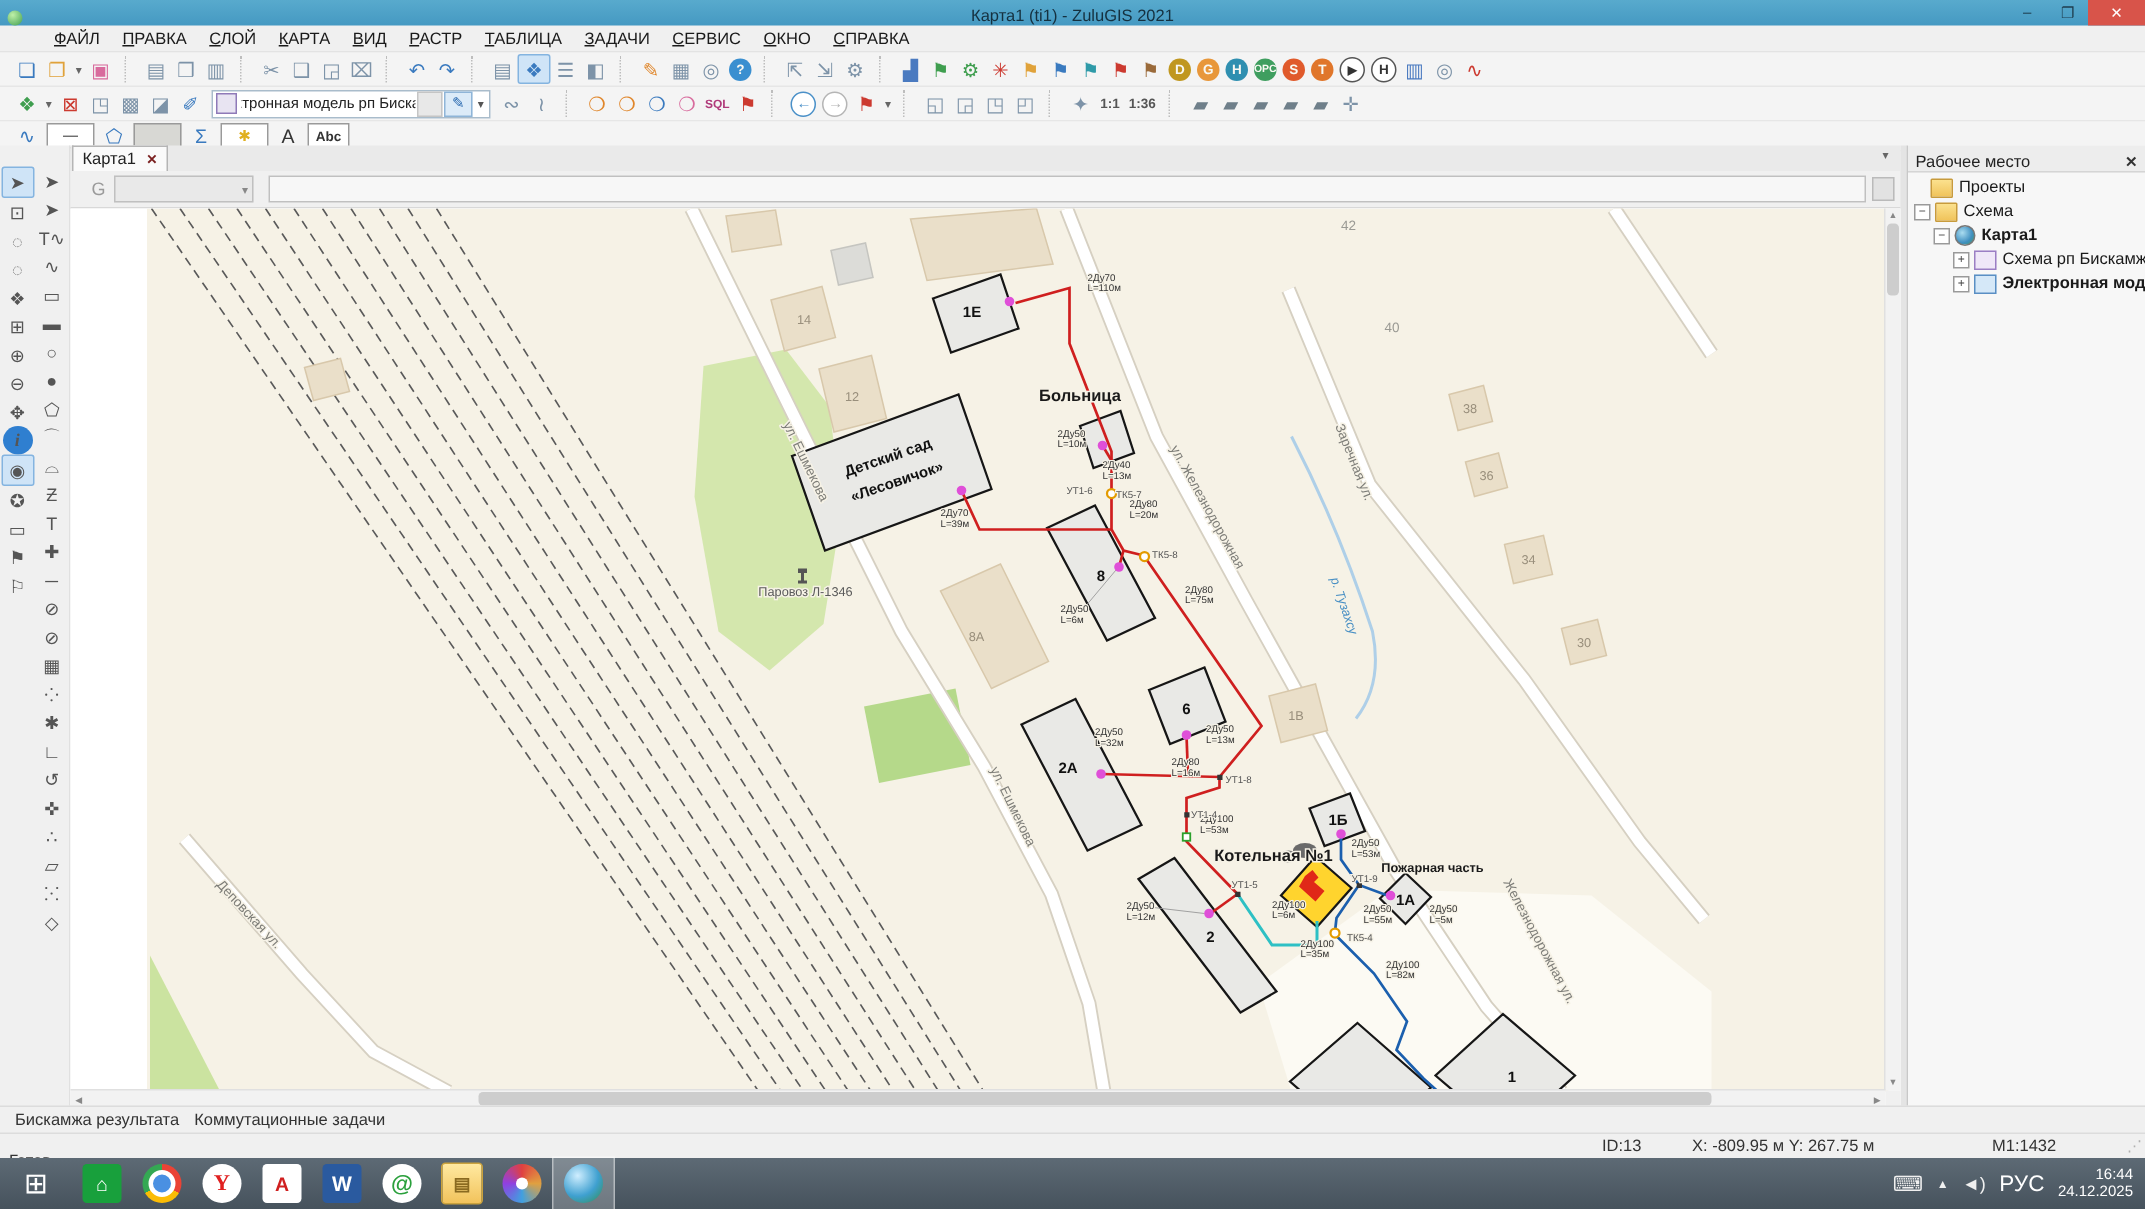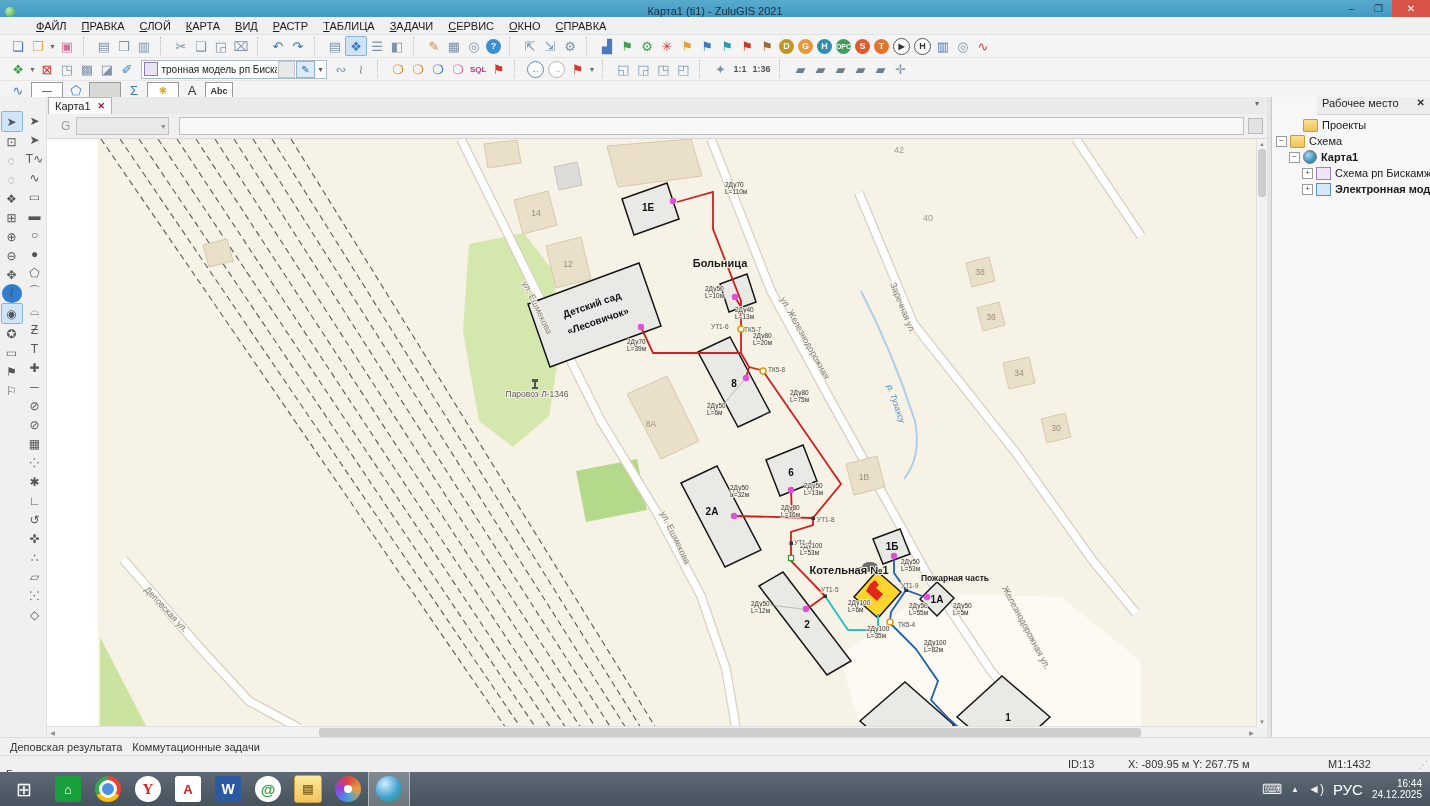--- a/index.html
+++ b/index.html
@@ -70,21 +70,21 @@
   .vscroll{position:absolute;right:0;top:0;bottom:11px;width:10px;background:#f2f2f2;border-left:1px solid #e0e0e0;}
   .vthumb{position:absolute;top:10px;left:1px;width:8px;height:48px;background:#cdcdcd;border-radius:3px;}
   .varr{position:absolute;left:0;width:10px;height:10px;font-size:6px;color:#888;display:flex;align-items:center;justify-content:center;}
   .hscroll{position:absolute;left:0;right:10px;bottom:0;height:11px;background:#f2f2f2;border-top:1px solid #e0e0e0;}
   .hthumb{position:absolute;left:272px;top:1px;width:822px;height:9px;background:#cdcdcd;border-radius:3px;}
   .harr{position:absolute;top:0;width:11px;height:11px;font-size:6px;color:#888;display:flex;align-items:center;justify-content:center;}
   .scorner{position:absolute;right:0;bottom:0;width:10px;height:11px;background:#f0f0f0;}
   .splitter{width:4px;background:#e4e4e4;}
   
   .panel{width:158px;background:#f7f7f7;display:flex;flex-direction:column;border-left:1px solid #c8c8c8;}
-  .phdr{height:17px;background:#ededed;border-bottom:1px solid #d5d5d5;display:flex;align-items:flex-start;padding:0 5px;margin-left:45px;}
+  .phdr{height:17px;background:#ededed;border-bottom:1px solid #d5d5d5;display:flex;align-items:flex-end;padding:0 5px;}
   .phdr .ptitle{flex:1;font-size:11px;color:#222;}
   .phdr .pclose{font-size:10px;font-weight:bold;color:#333;}
   .tree{flex:1;padding-top:2px;overflow:hidden;}
   .trow{height:16px;display:flex;align-items:center;white-space:nowrap;}
   .texp{width:9px;height:9px;border:1px solid #9a9a9a;background:#fff;font-size:8px;line-height:7px;text-align:center;color:#444;margin-right:3px;flex:none;}
   .tspc{width:11px;flex:none;}
   .tico{width:13px;height:11px;margin-right:4px;flex:none;}
   .tico-folder{background:linear-gradient(#fbe18e,#f0c35a);border:1px solid #c89b3c;border-radius:1px;}
   .tico-map{border-radius:50%;width:12px;height:12px;background:radial-gradient(circle at 35% 35%,#aadcf0,#3f8fc0 60%,#3f9e5f);border:1px solid #777;}
   .tico-raster{background:#efe7f8;border:1px solid #9b7fc4;}
@@ -561,21 +561,21 @@
     </div>
 
     <div class="splitter"></div>
 
     <div class="panel">
       <div class="phdr">
         <span class="ptitle">Рабочее место</span>
         <span class="pclose">✕</span>
       </div>
       <div class="tree" id="tree">
-          <div class="trow" style="padding-left: 20px;">
+          <div class="trow" style="padding-left: 4px;">
             <span class="tspc"></span>
             <span class="tico tico-folder"></span>
             <span class="tlabel">Проекты</span>
           </div>
           <div class="trow" style="padding-left: 4px;">
             <span class="texp">−</span>
             <span class="tico tico-folder"></span>
             <span class="tlabel">Схема</span>
           </div>
           <div class="trow" style="padding-left: 17px;">
@@ -591,21 +591,21 @@
           <div class="trow" style="padding-left: 30px;">
             <span class="texp">+</span>
             <span class="tico tico-layer"></span>
             <span class="tlabel b">Электронная модель</span>
           </div>
         </div>
     </div>
   </div>
 
   <div class="status1">
-      <span class="">Деповская результата</span>
+      <span class="">Бискамжа результата</span>
       <span class="">Коммутационные задачи</span>
     </div>
   <div class="status2">
     <span class="ready">Готов</span>
     <span class="sp"></span>
     <span class="sid">ID:13</span>
     <span class="scoords">X:  -809.95 м  Y:  267.75 м</span>
     <span class="sscale">М1:1432</span>
     <span class="sgrip">⋰</span>
   </div>

